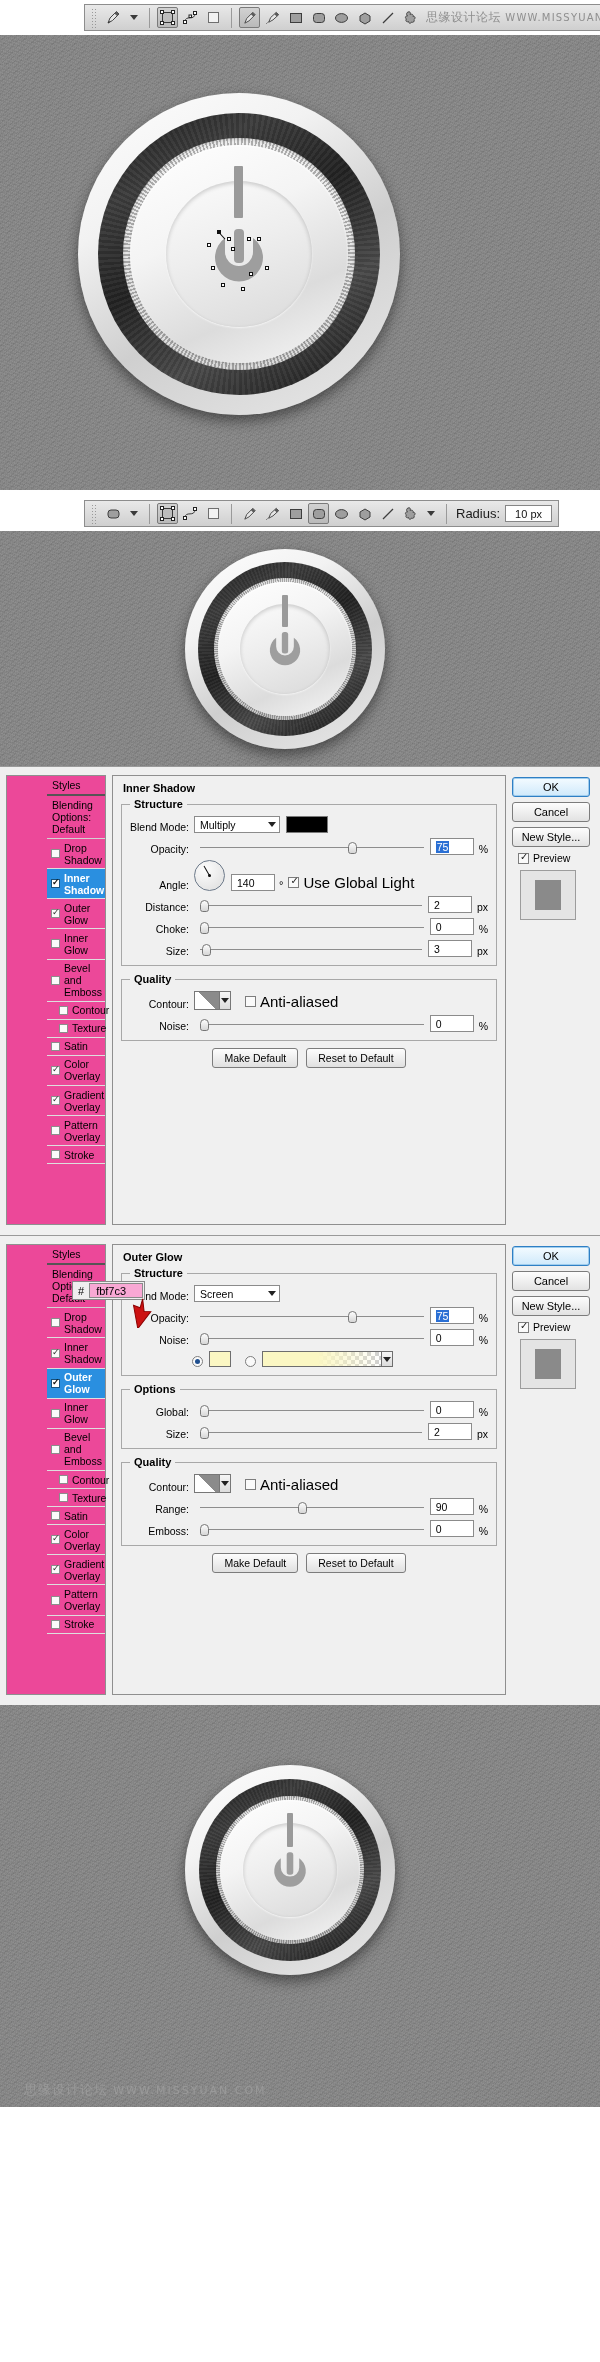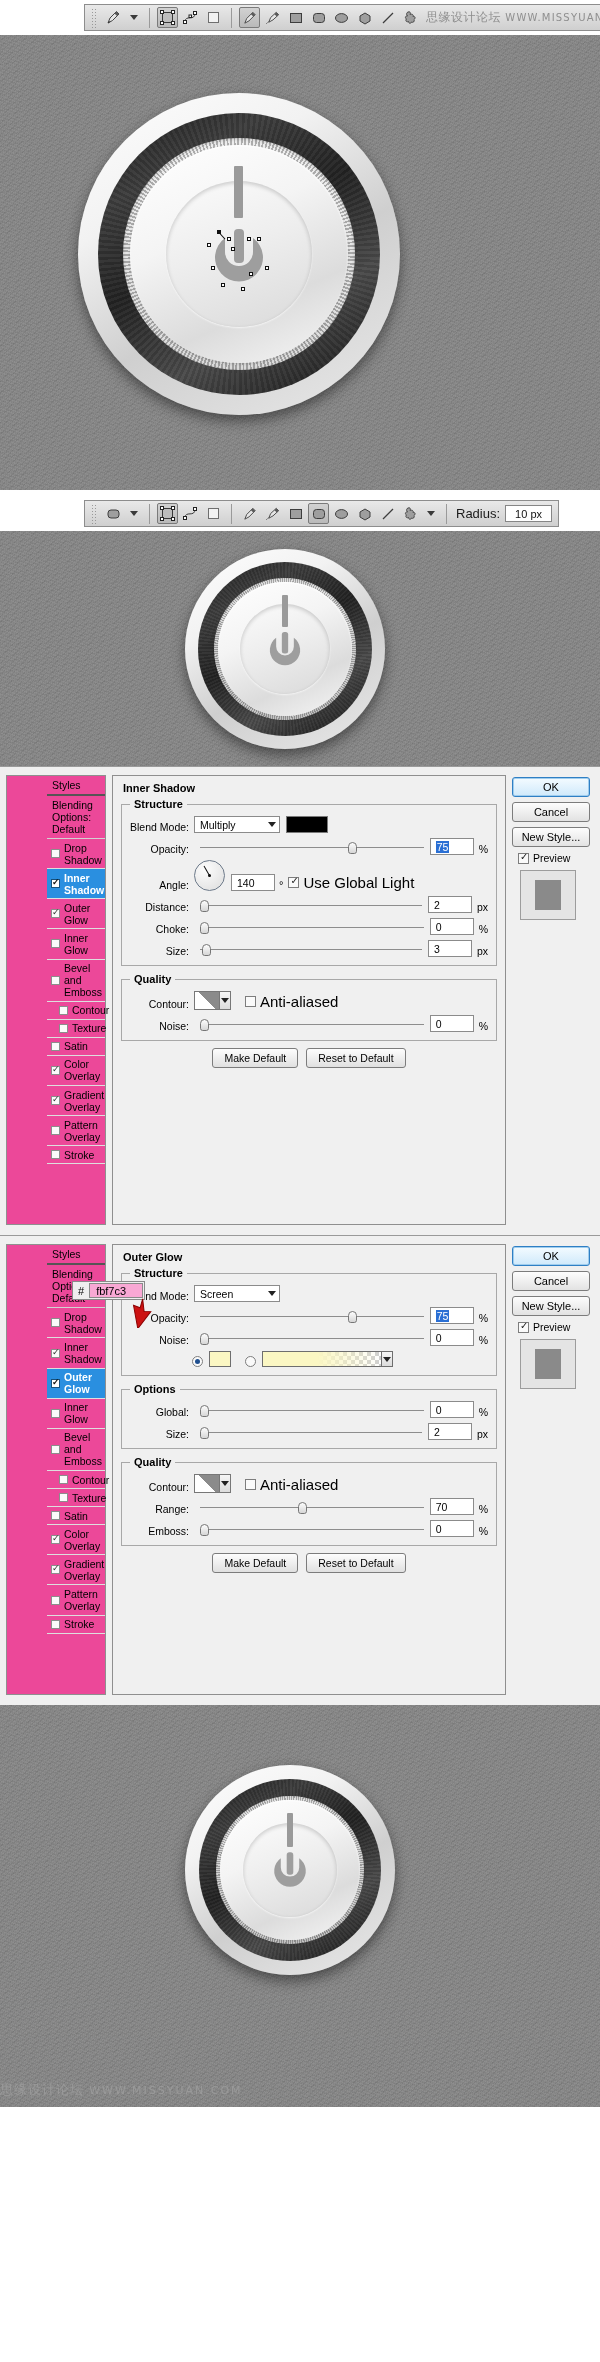--- a/index.html
+++ b/index.html
@@ -281,21 +281,21 @@
     height:19px; font-size:11px;
   }
   .hex-tip .h { padding:0 5px; display:flex; align-items:center; }
   .hex-tip .v {
     background:#f9a8d4; border:1px solid #8a8a8a; margin:1px 1px 1px 0;
     padding:0 6px; display:flex; align-items:center; min-width:54px;
   }
   .redarrow { position:absolute; z-index:21; }
 
   .wm-bottom {
-    position:absolute; left:0; bottom:8px;
+    position:absolute; left:24px; bottom:8px;
     font-size:13px; color:#9a9a9a; letter-spacing:1px;
     font-family:"DejaVu Sans", sans-serif;
   }
   .wm-bottom .lat { font-size:11px; letter-spacing:2px; }
   .spacer-white { height:6px; background:#fff; }
 </style>
 </head>
 <body>
 
 <div class="page">
@@ -875,21 +875,21 @@
             </div>
           </div>
 
           <div class="row">
             <span class="lbl w-blend">Range:</span>
             <div class="slider">
               <div class="trk"></div>
                 <div class="knb" style="left:44%"></div>
             </div>
             <div class="numbox">
-              <span>70</span>
+              <span>90</span>
             </div>
             <span class="unit">%</span>
           </div>
 
           <div class="row" style="margin-bottom:0">
             <span class="lbl w-blend">Emboss:</span>
             <div class="slider">
               <div class="trk"></div>
                 <div class="knb" style="left:0%"></div>
             </div>

